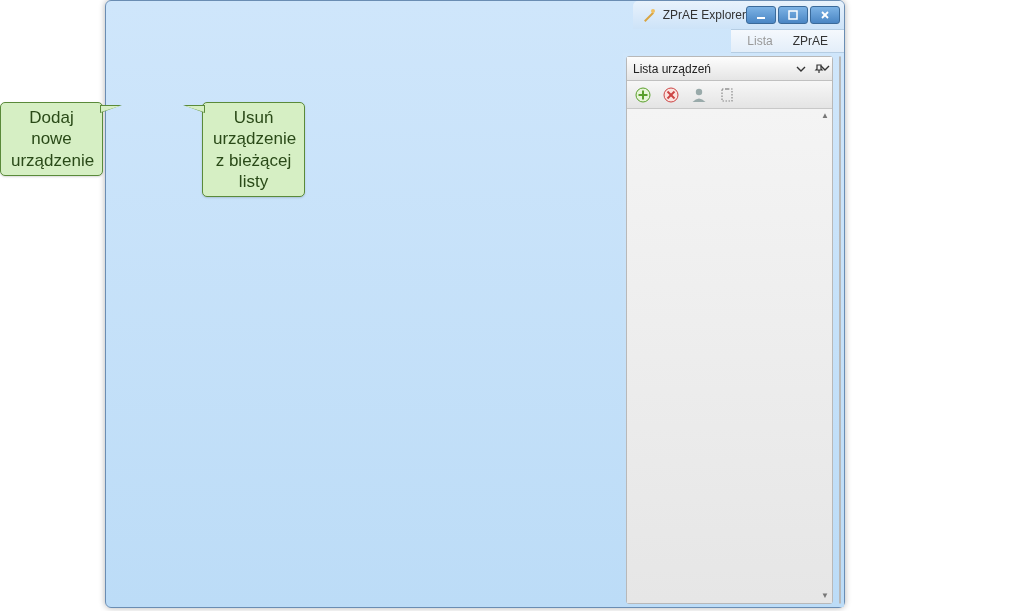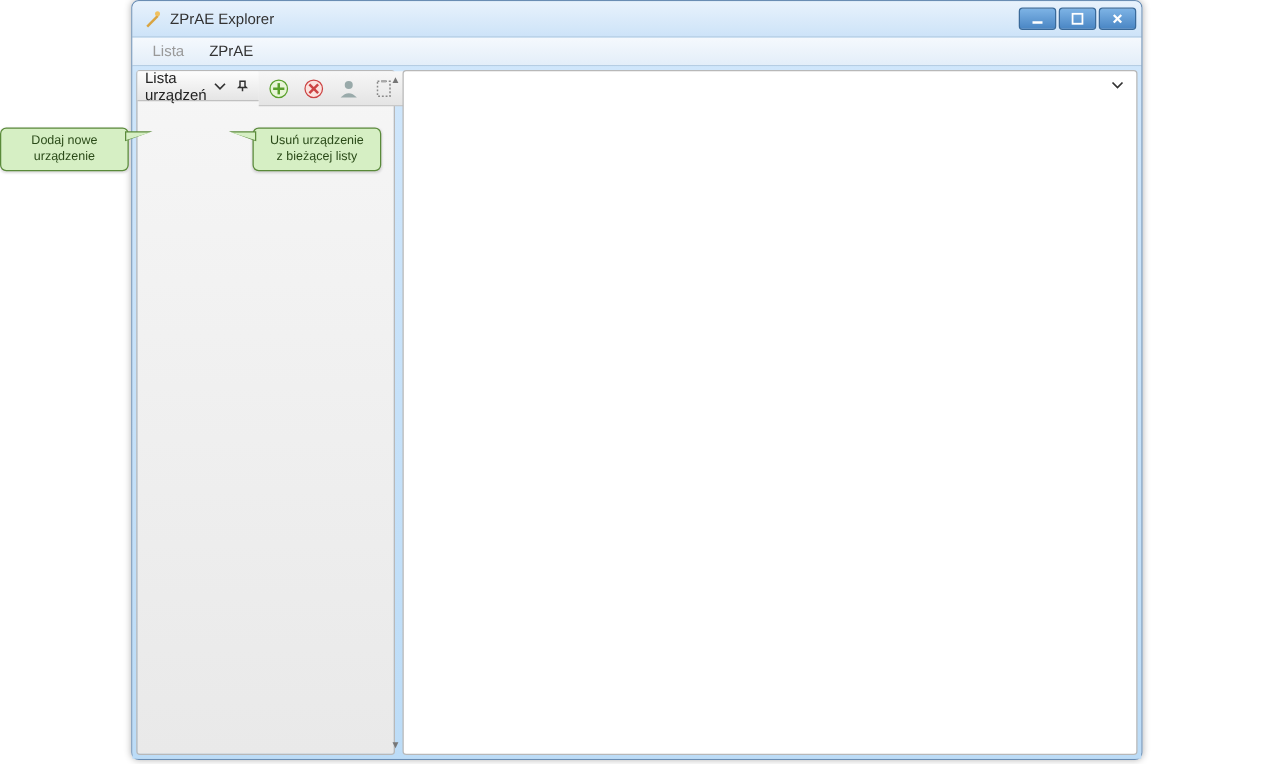--- a/index.html
+++ b/index.html
@@ -9,28 +9,29 @@
     background: #fff;
     width: 1023px;
     height: 611px;
     overflow: hidden;
     position: relative;
   }
   .window {
     position: absolute;
     left: 105px;
     top: 0;
-    width: 809px;
+    width: 740px;
     height: 608px;
     background: linear-gradient(to bottom, #cfe6fb 0%, #bcdcf7 100%);
     border: 1px solid #6a8db3;
     border-radius: 6px;
     box-shadow: 0 0 6px rgba(0,0,0,0.3);
     display: flex;
     flex-direction: column;
+    align-items: flex-end;
   }
   .titlebar {
     height: 28px;
     display: flex;
     align-items: center;
     padding: 0 4px 0 8px;
     background: linear-gradient(to bottom, #e8f2fc 0%, #cde3f8 100%);
     border-radius: 5px 5px 0 0;
   }
   .titlebar-icon {
@@ -83,20 +84,21 @@
     display: flex;
     gap: 6px;
     background: linear-gradient(to bottom, #cfe6fb, #bcdcf7);
   }
   .sidebar {
     width: 207px;
     background: linear-gradient(to bottom, #f6f6f6, #e9e9e9);
     border: 1px solid #b8b8b8;
     border-radius: 3px;
     display: flex;
+    flex-direction: column;
   }
   .panel-header {
     height: 24px;
     background: linear-gradient(to bottom, #fdfdfd, #e5e5e5);
     border-bottom: 1px solid #c0c0c0;
     display: flex;
     align-items: center;
     padding: 0 6px;
   }
   .panel-title {
@@ -154,21 +156,21 @@
     font-size: 10px;
   }
   
   .callout {
     position: absolute;
     background: #d6efc4;
     border: 1px solid #5a8a3a;
     border-radius: 5px;
     padding: 4px 10px;
     color: #2a4a18;
-    font-size: 10px;
+    font-size: 17px;
     text-align: center;
     line-height: 1.25;
     box-shadow: 0 1px 2px rgba(0,0,0,0.15);
   }
   .callout .ptr {
     position: absolute;
     width: 0; height: 0;
   }
   .callout.left-tt {
     left: 0px; top: 102px;

